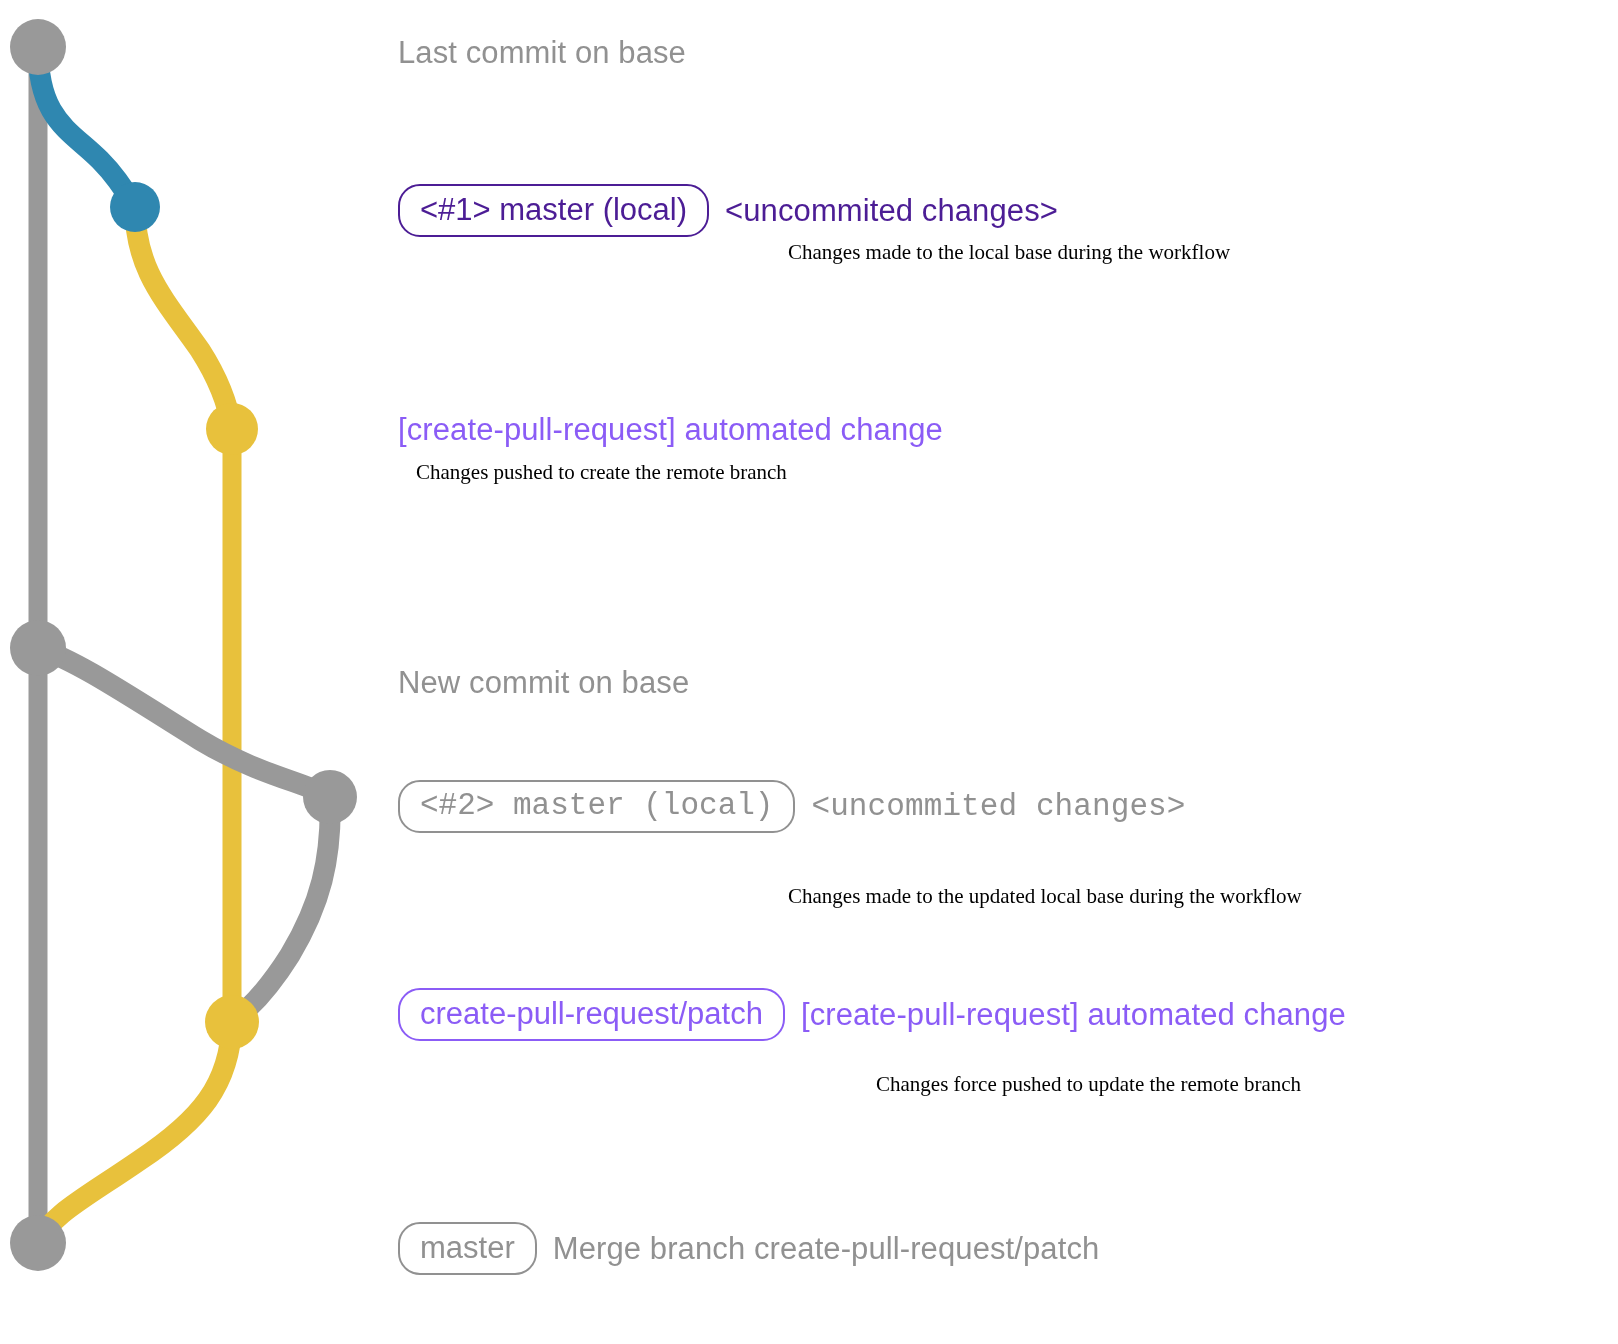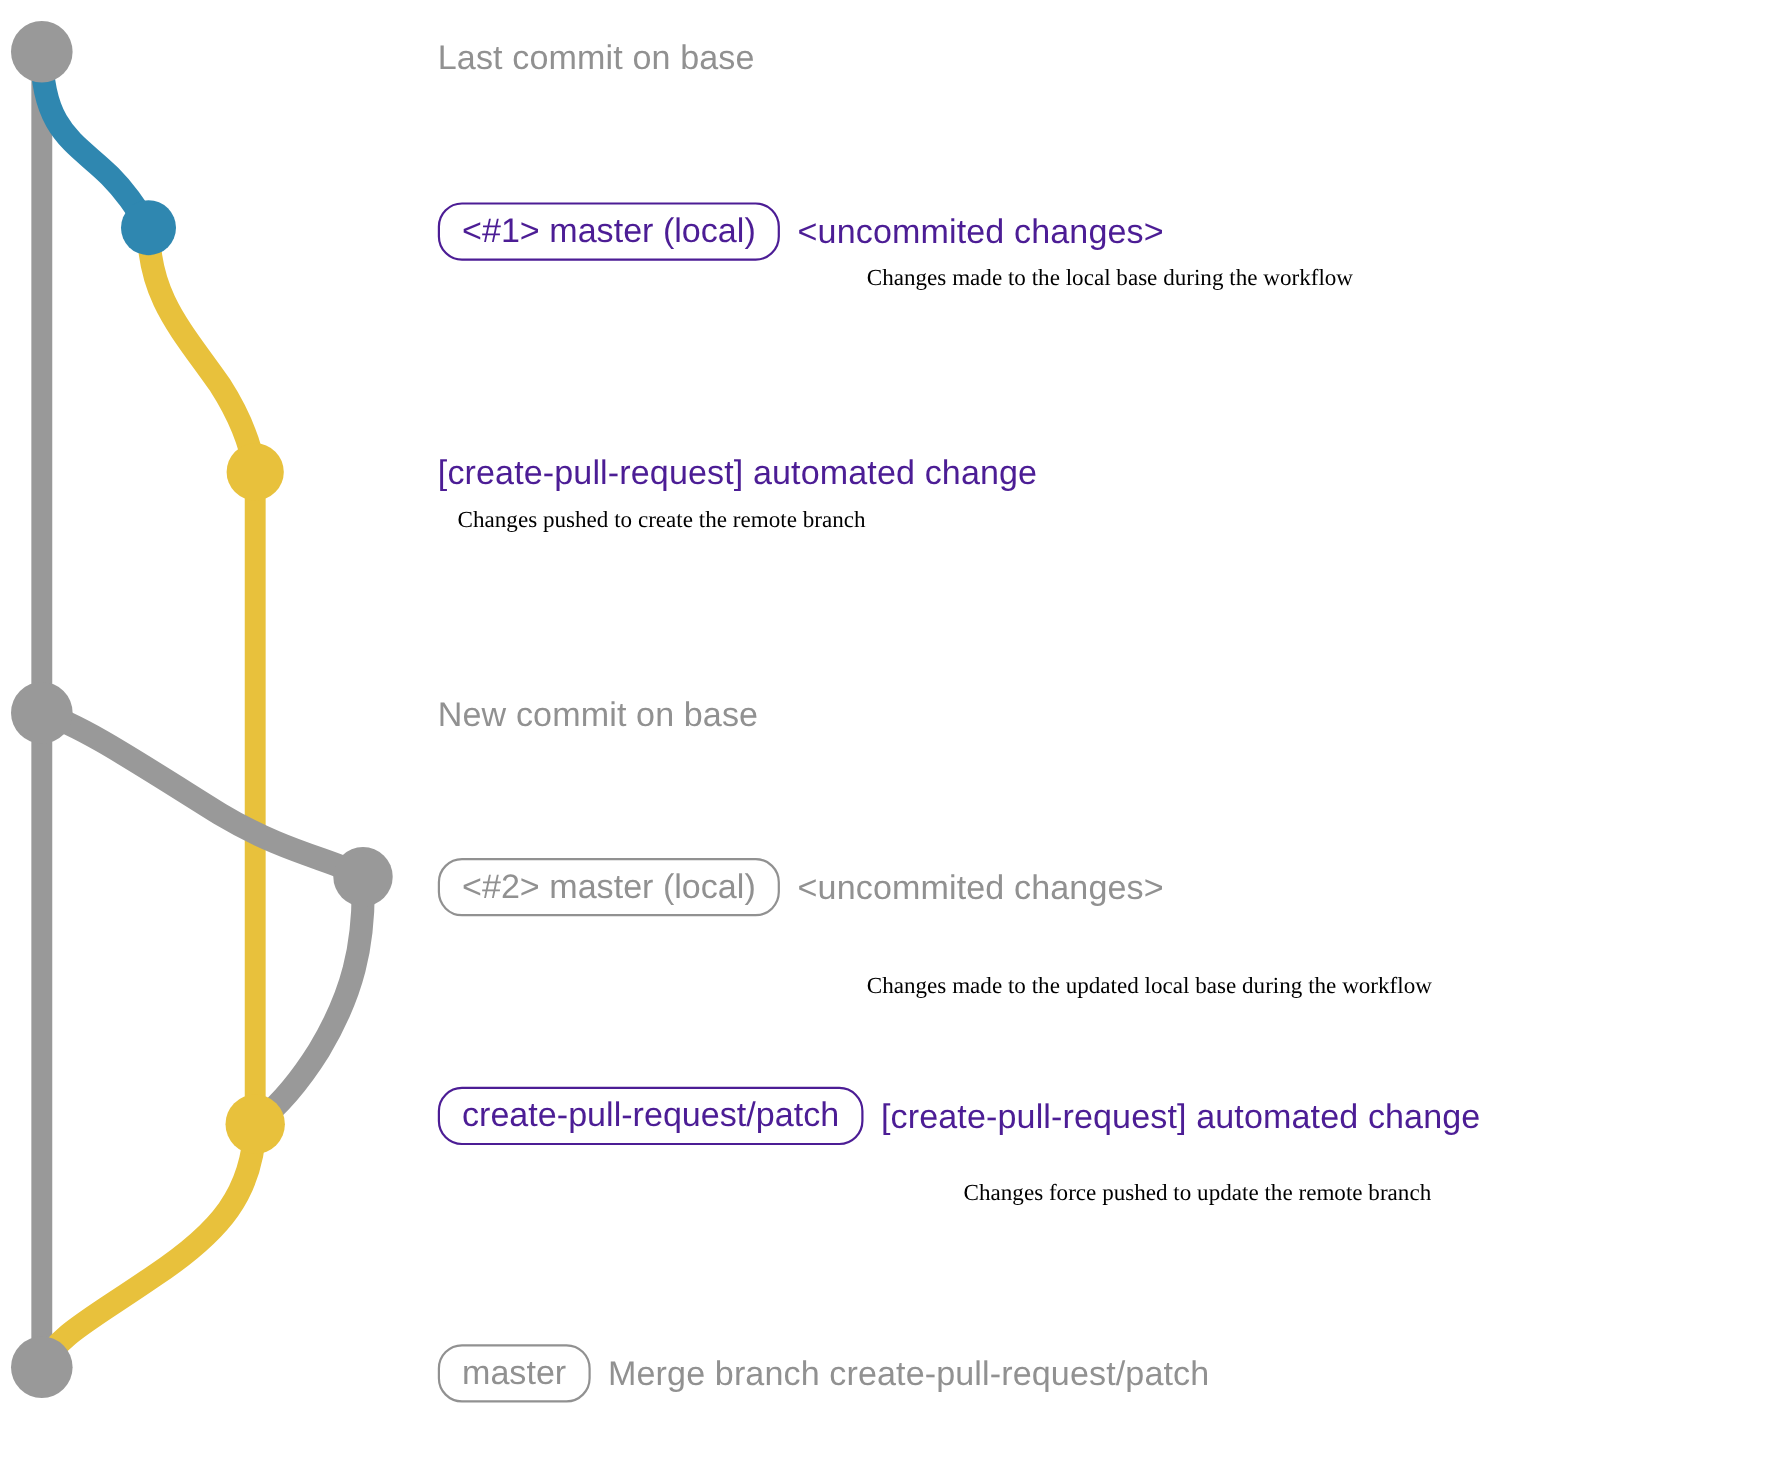--- a/index.html
+++ b/index.html
@@ -64,21 +64,21 @@
   .desc {
     position: absolute;
     font-family: "Liberation Serif", serif;
     font-size: 21px;
     color: #000000;
     white-space: nowrap;
   }
 
   .c-gray   { color: #919191; }
   .c-blue   { color: #4c1d95; }
-  .c-yellow { color: #4c1d95; }
+  .c-yellow { color: #8b5cf6; }
 </style>
 </head>
 <body>
 
 <svg id="graph-canvas" viewBox="0 0 400 1344" width="400" height="1344" xmlns="http://www.w3.org/2000/svg">
 
   <path d="M 38 47 L 38 1243" stroke="#999999" stroke-width="19" fill="none" stroke-linecap="round"></path>
 
   <path d="M 38 47 C 38 120, 70 130, 100 160 C 115 175, 125 190, 135 207" stroke="#2f87b0" stroke-width="21" fill="none" stroke-linecap="round"></path>
 
@@ -111,25 +111,25 @@
     <span class="badge c-blue">&lt;#1&gt; master (local)</span>
     <span class="commit-title c-blue">&lt;uncommited changes&gt;</span>
   </div>
   <div class="desc" style="left:788px; top:240px;">Changes made to the local base during the workflow</div>
 
   <div class="label-row" style="left:398px; top:412px;">
     <span class="commit-title c-yellow">[create-pull-request] automated change</span>
   </div>
   <div class="desc" style="left:416px; top:460px;">Changes pushed to create the remote branch</div>
 
-  <div class="label-row" style="left:398px; top:632px;">
+  <div class="label-row" style="left:398px; top:665px;">
     <span class="commit-title c-gray">New commit on base</span>
   </div>
 
-  <div class="label-row" style="left:398px; top:780px;">
+  <div class="label-row" style="left:398px; top:780px;font-family:Liberation Mono, monospace;">
     <span class="badge c-gray">&lt;#2&gt; master (local)</span>
     <span class="commit-title c-gray">&lt;uncommited changes&gt;</span>
   </div>
   <div class="desc" style="left:788px; top:884px;">Changes made to the updated local base during the workflow</div>
 
   <div class="label-row" style="left:398px; top:988px;">
     <span class="badge c-yellow">create-pull-request/patch</span>
     <span class="commit-title c-yellow">[create-pull-request] automated change</span>
   </div>
   <div class="desc" style="left:876px; top:1072px;">Changes force pushed to update the remote branch</div>

